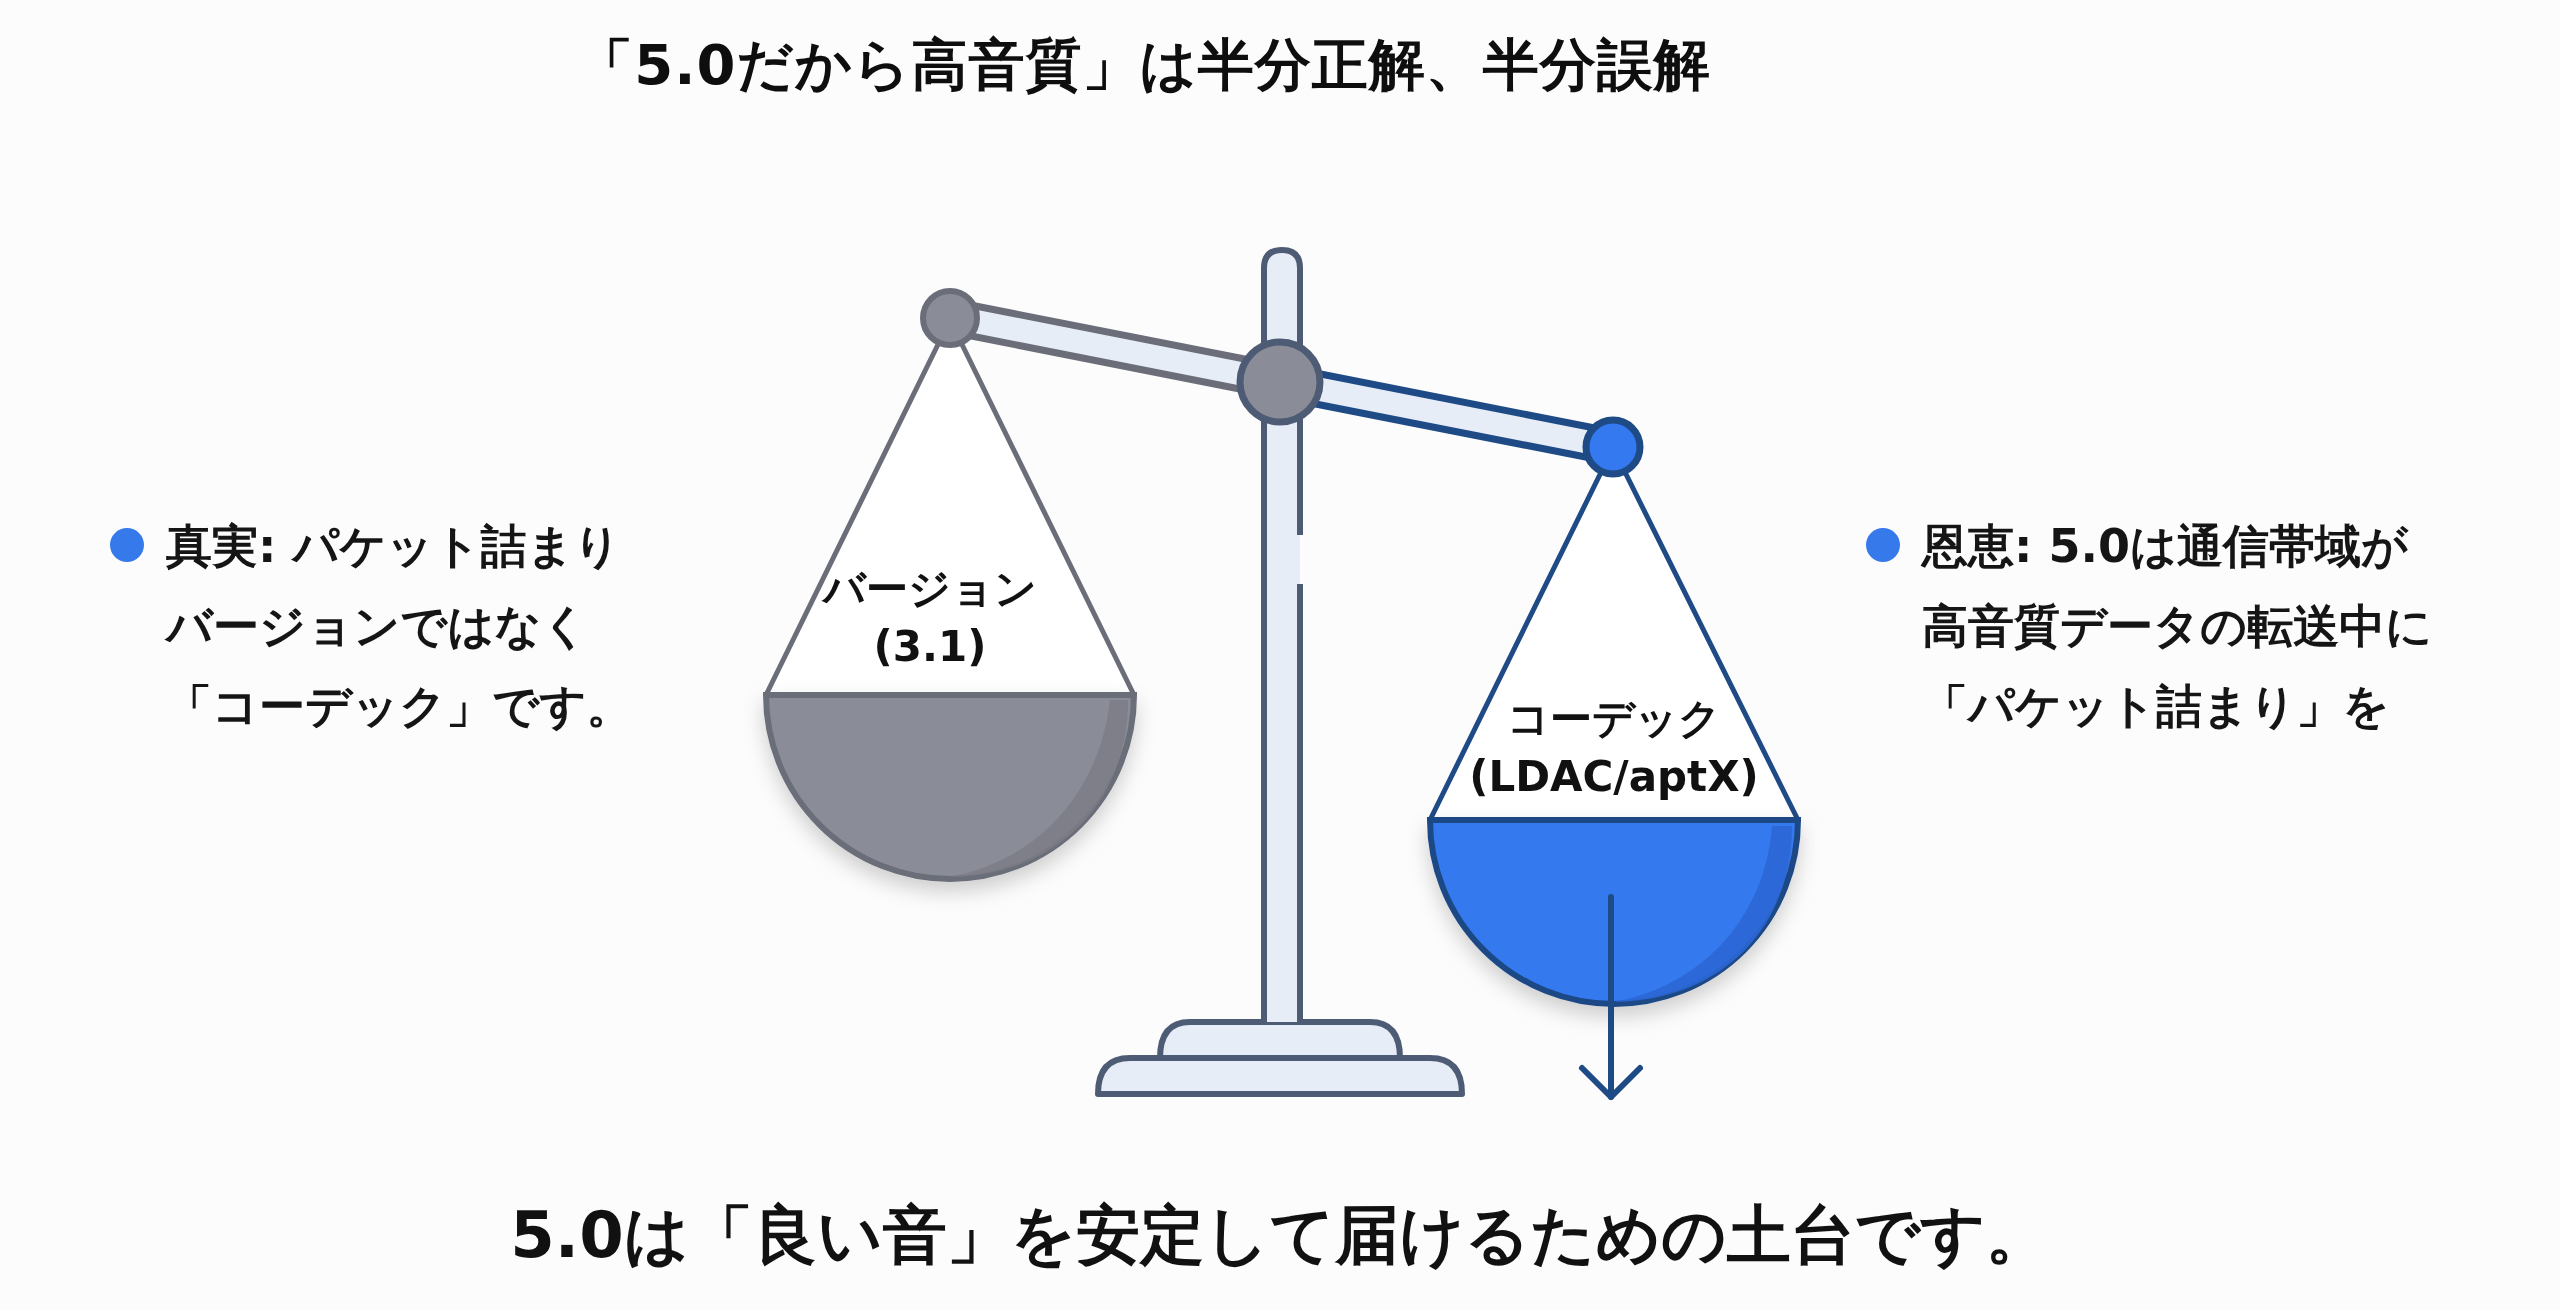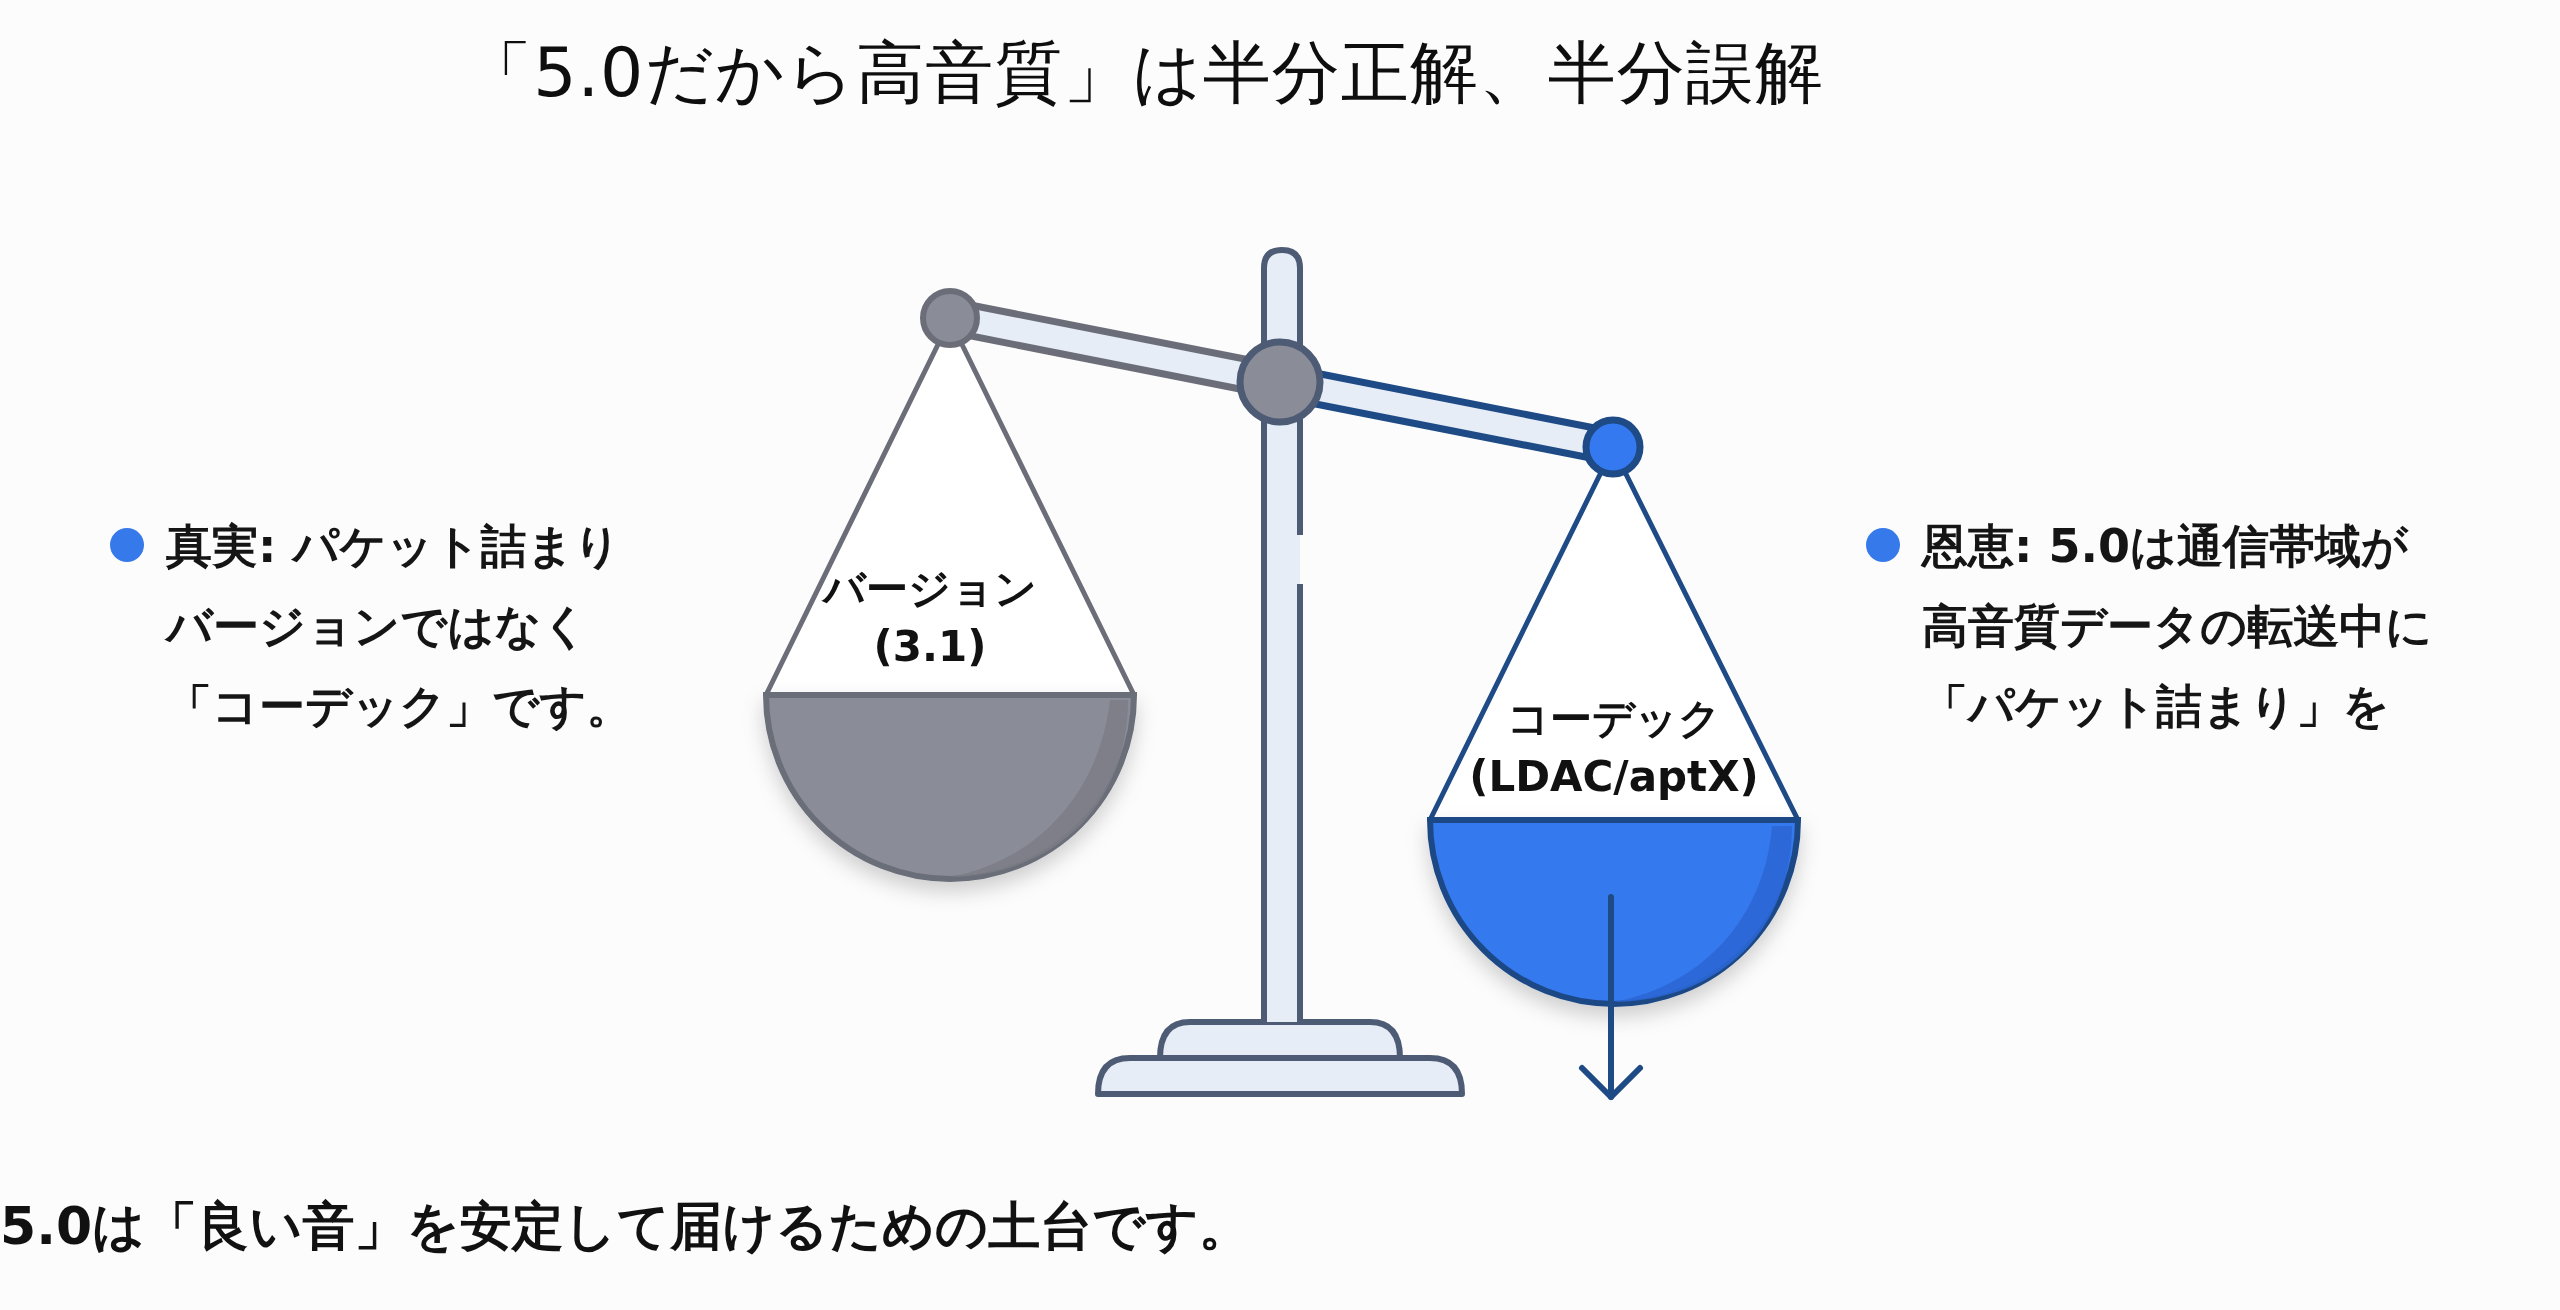--- a/index.html
+++ b/index.html
@@ -5,36 +5,36 @@
   html, body { margin: 0; padding: 0; }
   body {
     width: 2560px; height: 1310px; overflow: hidden;
     background: #fcfcfc;
     font-family: "DejaVu Sans", "Liberation Sans", sans-serif;
     color: #111;
     position: relative;
   }
   .title {
     position: absolute; left: 0; top: 28px; width: 2288px;
-    text-align: center; font-weight: normal; font-size: 68px; letter-spacing: 1px;
+    text-align: center; font-weight: bold; font-size: 56px; letter-spacing: 1px;
     color: #0e0e0e;
   }
   .side {
     position: absolute; font-weight: bold; font-size: 46px; line-height: 80px; color: #151515;
   }
   .side .bullet {
     position: absolute; width: 34px; height: 34px; border-radius: 50%;
     background: #3579ea; left: -56px; top: 22px;
   }
   .side .line { display: block; white-space: nowrap; }
   .left-note { left: 166px; top: 506px; }
   .right-note { left: 1922px; top: 506px; }
   .footer {
-    position: absolute; left: 0; top: 1192px; width: 2560px; text-align: left;
-    font-weight: bold; font-size: 52px; color: #111;
+    position: absolute; left: 0; top: 1192px; width: 2560px; text-align: center;
+    font-weight: bold; font-size: 64px; color: #111;
   }
   svg.scale { position: absolute; left: 0; top: 0; }
   .pan-label {
     position: absolute; text-align: center; font-weight: bold; font-size: 42px; line-height: 58px; color: #111;
   }
 </style>
 </head>
 <body>
 
 <div class="title">「5.0だから高音質」は半分正解、半分誤解</div>

